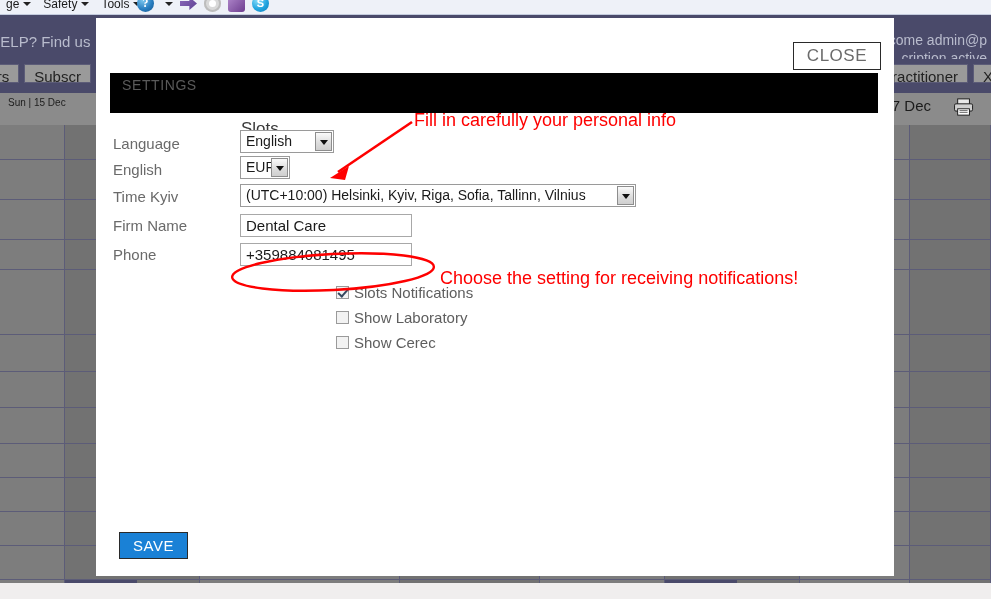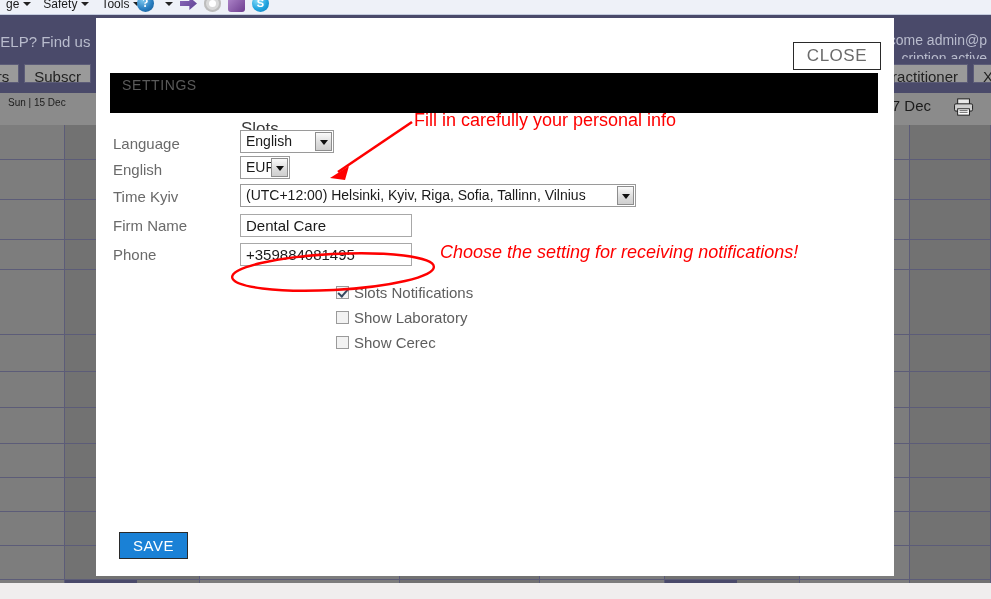--- a/index.html
+++ b/index.html
@@ -393,21 +393,21 @@
 
   
   .annot {
     position: absolute;
     color: #fe0000;
     font-size: 18px;
     white-space: nowrap;
     font-family: "Liberation Sans", sans-serif;
   }
   .annot-1 { left: 414px; top: 110px; }
-  .annot-2 { left: 440px; top: 242px; font-style: italic; }
+  .annot-2 { left: 440px; top: 268px; }
   .annot-svg {
     position: absolute;
     left: 0; top: 0;
     width: 991px; height: 599px;
     pointer-events: none;
   }
 </style>
 </head>
 <body>
 
@@ -634,21 +634,21 @@
             <span class="seltext">EUR</span>
             <span class="arrowbox"></span>
           </div>
         </div>
       </div>
 
       <div class="frow" style="height:29px">
         <div class="flabel">Time Kyiv</div>
         <div class="fctl">
           <div class="selwrap sel-tz">
-            <span class="seltext">(UTC+12:00) Helsinki, Kyiv, Riga, Sofia, Tallinn, Vilnius</span>
+            <span class="seltext">(UTC+10:00) Helsinki, Kyiv, Riga, Sofia, Tallinn, Vilnius</span>
             <span class="arrowbox"></span>
           </div>
         </div>
       </div>
 
       <div class="frow" style="height:29px">
         <div class="flabel">Firm Name</div>
         <div class="fctl">
           <input class="txt" type="text" value="Dental Care" style="">
         </div>

